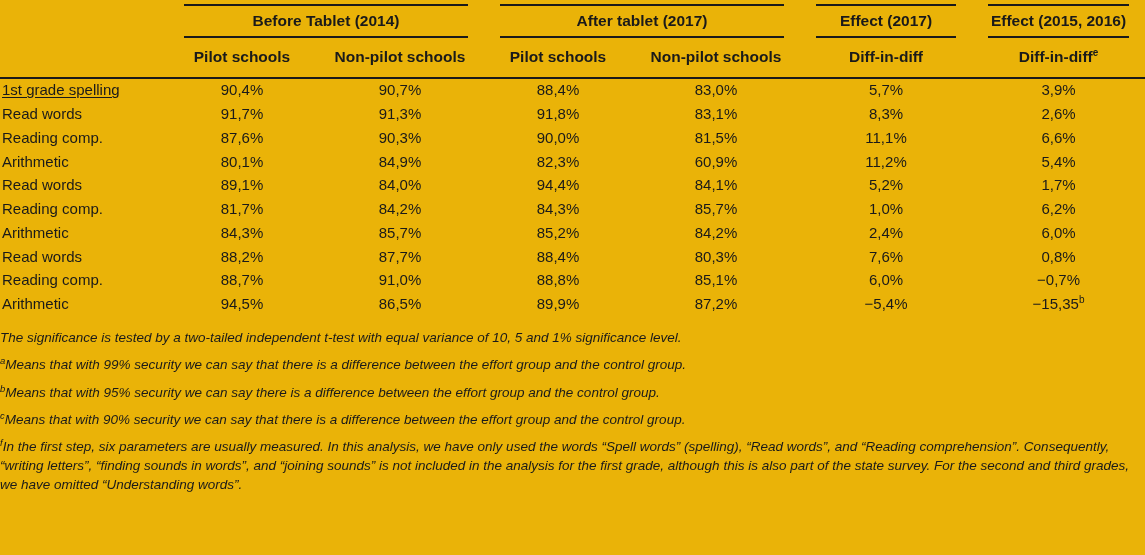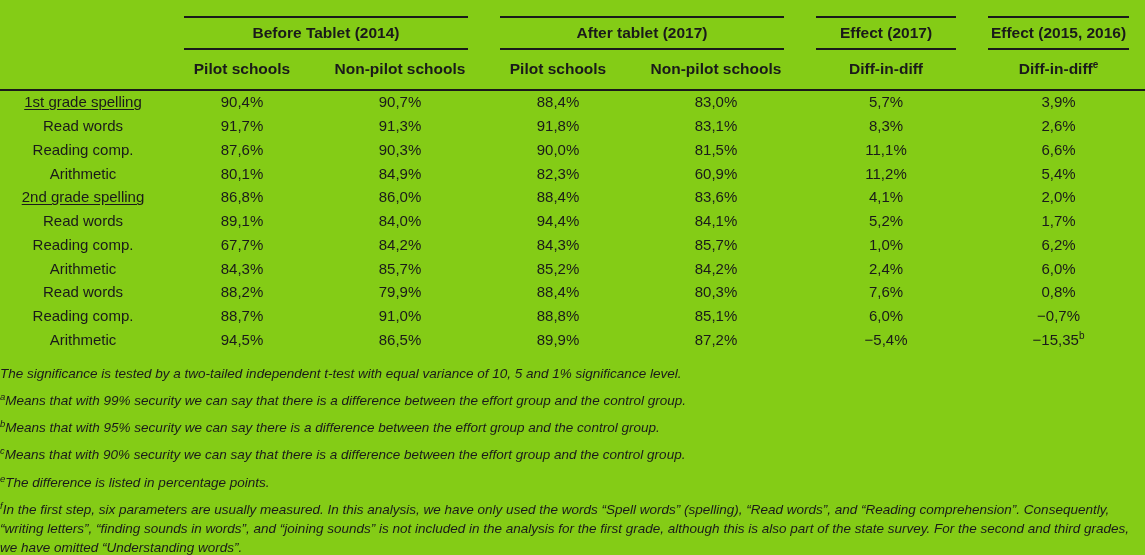--- a/index.html
+++ b/index.html
@@ -5,39 +5,39 @@
   * { box-sizing: border-box; }
   html, body { margin: 0; padding: 0; background: #ffffff; }
   body {
     font-family: "Liberation Sans", sans-serif;
     color: #1a1a1a;
     width: 1145px;
   }
   .page {
     width: 1145px;
     height: 555px;
-    padding: 16px 0 0 0;
+    padding: 4px 0 0 0;
     overflow: hidden;
-    background: #84cc16;
+    background: #eab308;
   }
   table.results {
     border-collapse: collapse;
     width: 1145px;
     font-size: 15px;
     table-layout: fixed;
   }
   th, td {
     padding: 2px 4px;
     text-align: center;
     font-weight: normal;
     vertical-align: middle;
     line-height: 1.25;
   }
   th.label-col, td.rowlabel {
-    text-align: center;
+    text-align: left;
     padding-left: 2px;
     margin-left: 44px;
   }
   
   tr.group-row th { padding: 0 16px; }
   tr.group-row th.label-col { border: none; }
   .group-inner {
     border-top: 2px solid #1a1a1a;
     border-bottom: 2px solid #1a1a1a;
     font-weight: bold;
@@ -148,59 +148,50 @@
       <tr>
         <td class="rowlabel"><span>Arithmetic</span></td>
         <td>80,1%</td>
         <td>84,9%</td>
         <td>82,3%</td>
         <td>60,9%</td>
         <td>11,2%</td>
         <td>5,4%</td>
       </tr>
       <tr>
-        <td class="rowlabel"><span class="underlined">2nd grade spelling</span></td>
-        <td>86,8%</td>
-        <td>86,0%</td>
-        <td>88,4%</td>
-        <td>83,6%</td>
-        <td>4,1%</td>
-        <td>2,0%</td>
-      </tr>
-      <tr>
         <td class="rowlabel"><span>Read words</span></td>
         <td>89,1%</td>
         <td>84,0%</td>
         <td>94,4%</td>
         <td>84,1%</td>
         <td>5,2%</td>
         <td>1,7%</td>
       </tr>
       <tr>
         <td class="rowlabel"><span>Reading comp.</span></td>
-        <td>67,7%</td>
+        <td>81,7%</td>
         <td>84,2%</td>
         <td>84,3%</td>
         <td>85,7%</td>
         <td>1,0%</td>
         <td>6,2%</td>
       </tr>
       <tr>
         <td class="rowlabel"><span>Arithmetic</span></td>
         <td>84,3%</td>
         <td>85,7%</td>
         <td>85,2%</td>
         <td>84,2%</td>
         <td>2,4%</td>
         <td>6,0%</td>
       </tr>
       <tr>
         <td class="rowlabel"><span>Read words</span></td>
         <td>88,2%</td>
-        <td>79,9%</td>
+        <td>87,7%</td>
         <td>88,4%</td>
         <td>80,3%</td>
         <td>7,6%</td>
         <td>0,8%</td>
       </tr>
       <tr>
         <td class="rowlabel"><span>Reading comp.</span></td>
         <td>88,7%</td>
         <td>91,0%</td>
         <td>88,8%</td>
@@ -218,17 +209,16 @@
         <td><span>−15,35</span><sup>b</sup></td>
       </tr>
     </tbody>
   </table>
 
   <div class="footnotes">
     <p><sup></sup><span>The significance is tested by a two-tailed independent t-test with equal variance of 10, 5 and 1% significance level.</span></p>
     <p><sup>a</sup><span>Means that with 99% security we can say that there is a difference between the effort group and the control group.</span></p>
     <p><sup>b</sup><span>Means that with 95% security we can say there is a difference between the effort group and the control group.</span></p>
     <p><sup>c</sup><span>Means that with 90% security we can say that there is a difference between the effort group and the control group.</span></p>
-    <p><sup>e</sup><span>The difference is listed in percentage points.</span></p>
     <p><sup>f</sup><span>In the first step, six parameters are usually measured. In this analysis, we have only used the words “Spell words” (spelling), “Read words”, and “Reading comprehension”. Consequently, “writing letters”, “finding sounds in words”, and “joining sounds” is not included in the analysis for the first grade, although this is also part of the state survey. For the second and third grades, we have omitted “Understanding words”.</span></p>
   </div>
 
 </div>
 
 </body></html>

